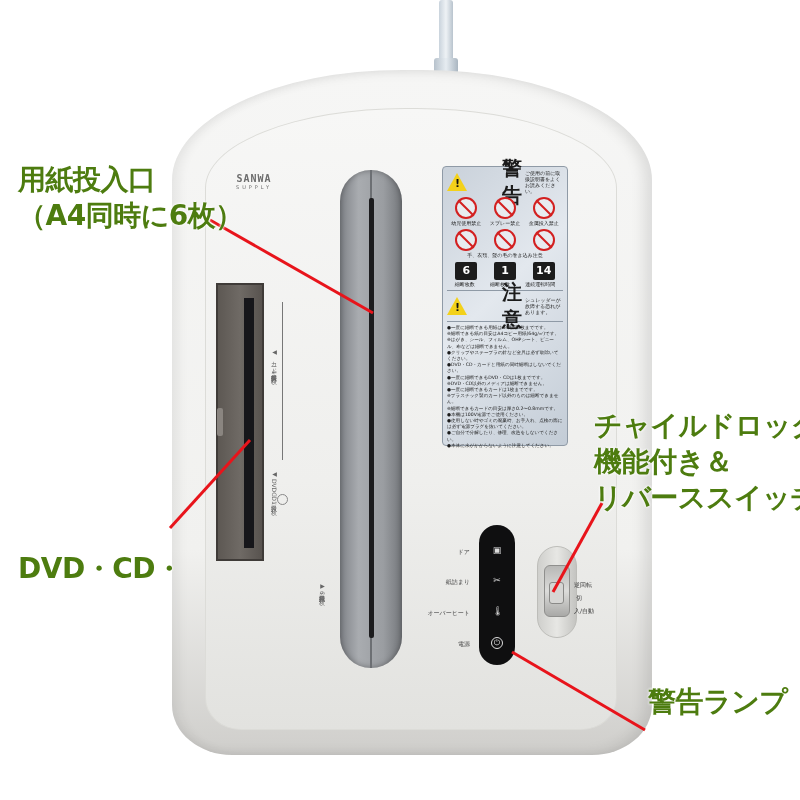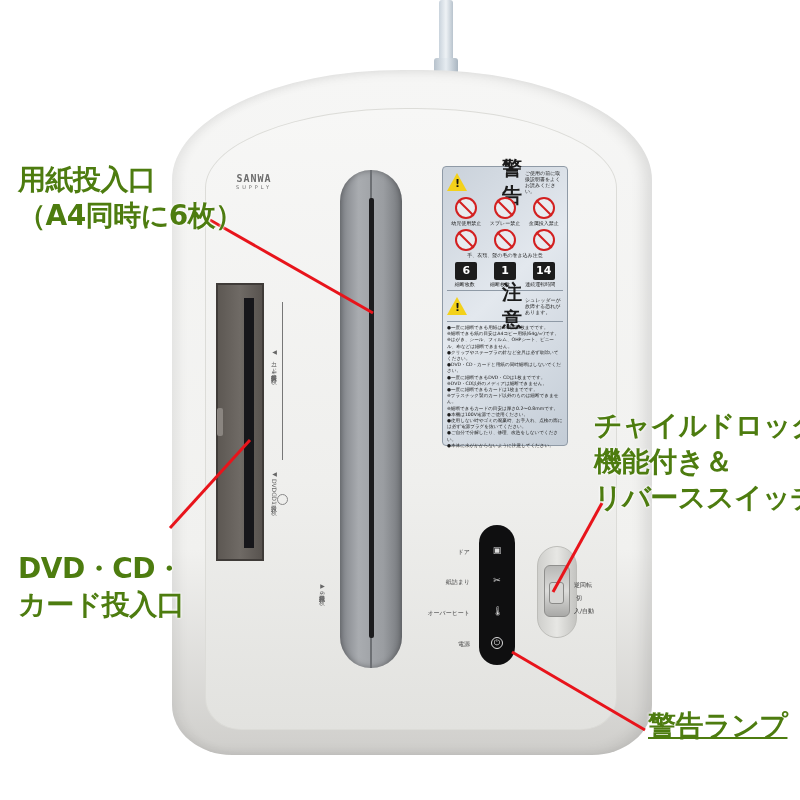--- a/index.html
+++ b/index.html
@@ -215,24 +215,23 @@
   <line x1="512" y1="652" x2="645" y2="730" stroke="#e8141b" stroke-width="3"></line>
 </svg>
 
 <div class="callout" style="left:18px; top:162px;">
   <div>用紙投入口</div>
   <div>（A4同時に6枚）</div>
 </div>
 
 <div class="callout" style="left:18px; top:535px;margin-top:16px;">
   <div>DVD・CD・</div>
-  <div>カード投入口</div>
 </div>
 
 <div class="callout" style="left:594px; top:408px;">
   <div>チャイルドロック</div>
   <div>機能付き＆</div>
   <div>リバーススイッチ</div>
 </div>
 
-<div class="callout" style="left:648px; top:708px;text-decoration:underline;">
+<div class="callout" style="left:648px; top:684px;">
   <div>警告ランプ</div>
 </div>
 
 </body></html>

